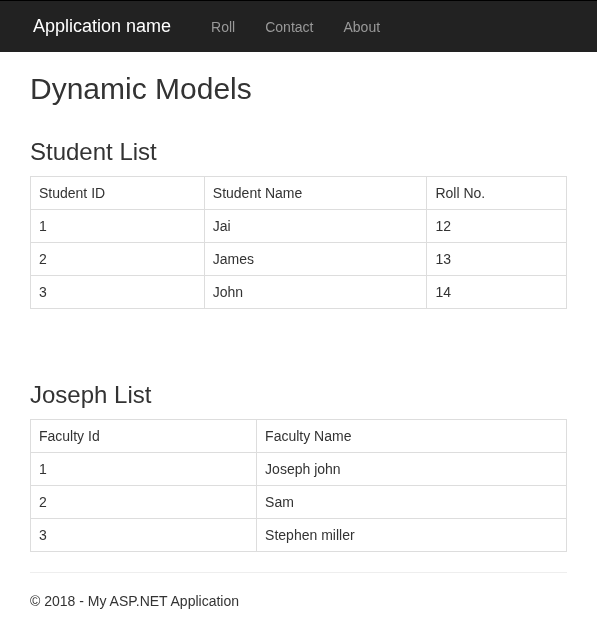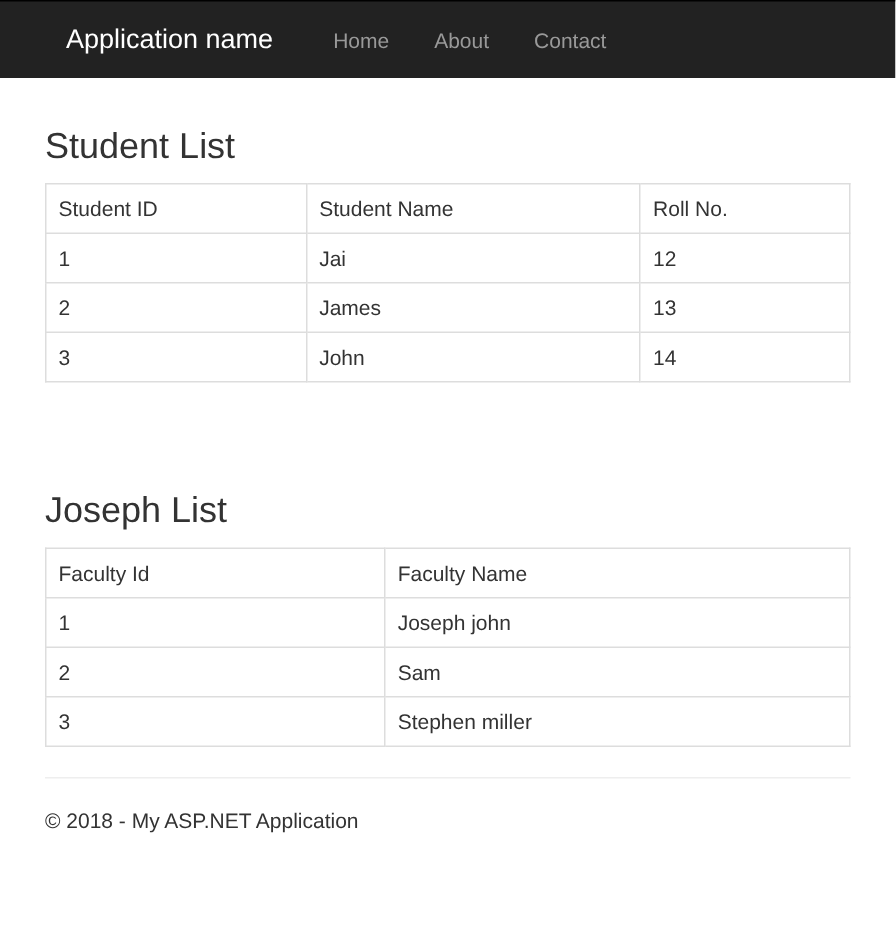--- a/index.html
+++ b/index.html
@@ -12,21 +12,21 @@
       font-size: 14px;
       color: #333;
       background: #fff;
     }
     .navbar {
       background: #222;
       border-top: 1px solid #000;
       min-height: 50px;
       display: flex;
       align-items: center;
-      padding: 0 29px;
+      padding: 0 18px;
     }
     .navbar-brand {
       color: #fff;
       font-size: 18px;
       padding: 15px;
       text-decoration: none;
     }
     .navbar-nav {
       display: flex;
       list-style: none;
@@ -84,32 +84,33 @@
       height: 20px;
     }
   </style>
 </head>
 <body>
 
 <nav class="navbar">
   <a class="navbar-brand">Application name</a>
   <ul class="navbar-nav">
     <li>
-        <a>Home</a>
+        <a>Roll</a>
+      </li>
+    <li>
+        <a>Contact</a>
       </li>
     <li>
         <a>About</a>
-      </li>
-    <li>
-        <a>Contact</a>
       </li>
   </ul>
 </nav>
 
 <div class="container">
+  <h2>Dynamic Models</h2>
 
   <h3>Student List</h3>
   <table class="table">
     <thead>
       <tr>
         <th>Student ID</th>
         <th>Student Name</th>
         <th>Roll No.</th>
       </tr>
     </thead>

